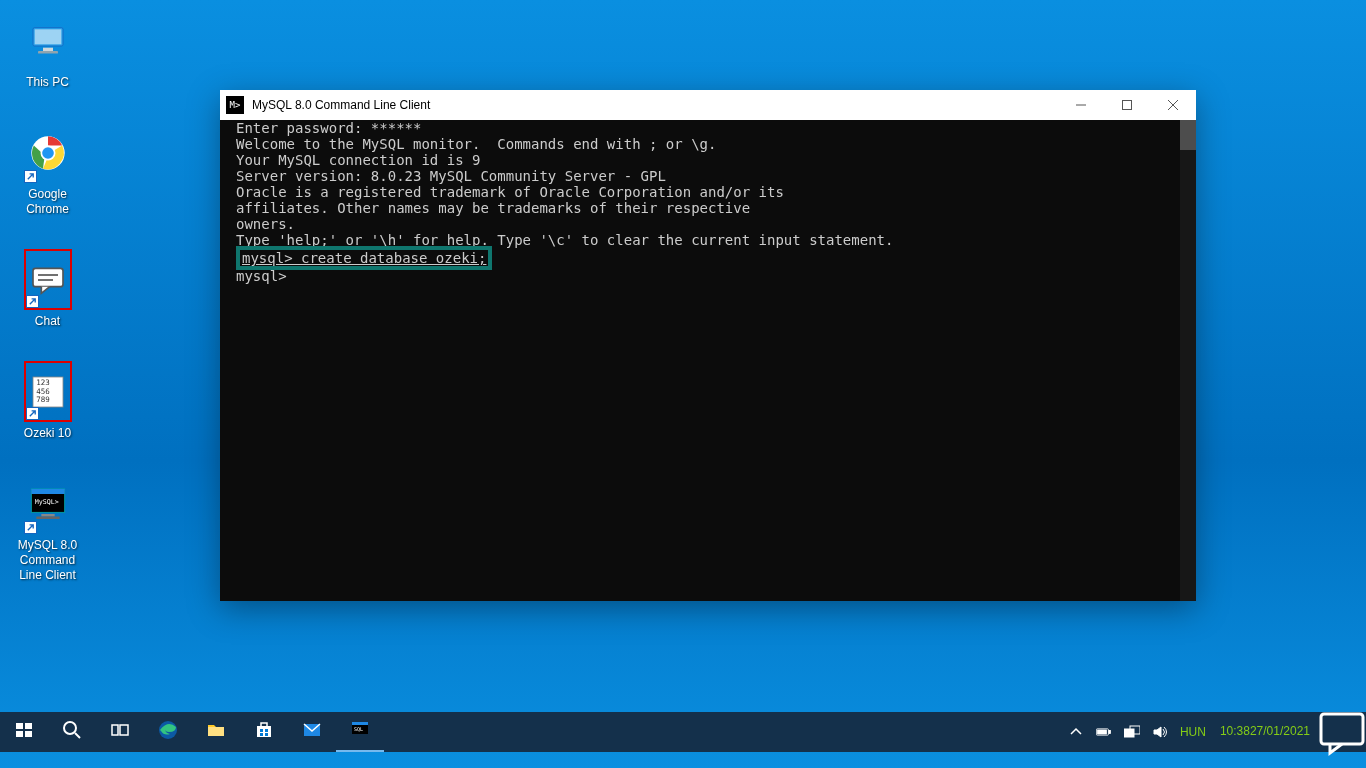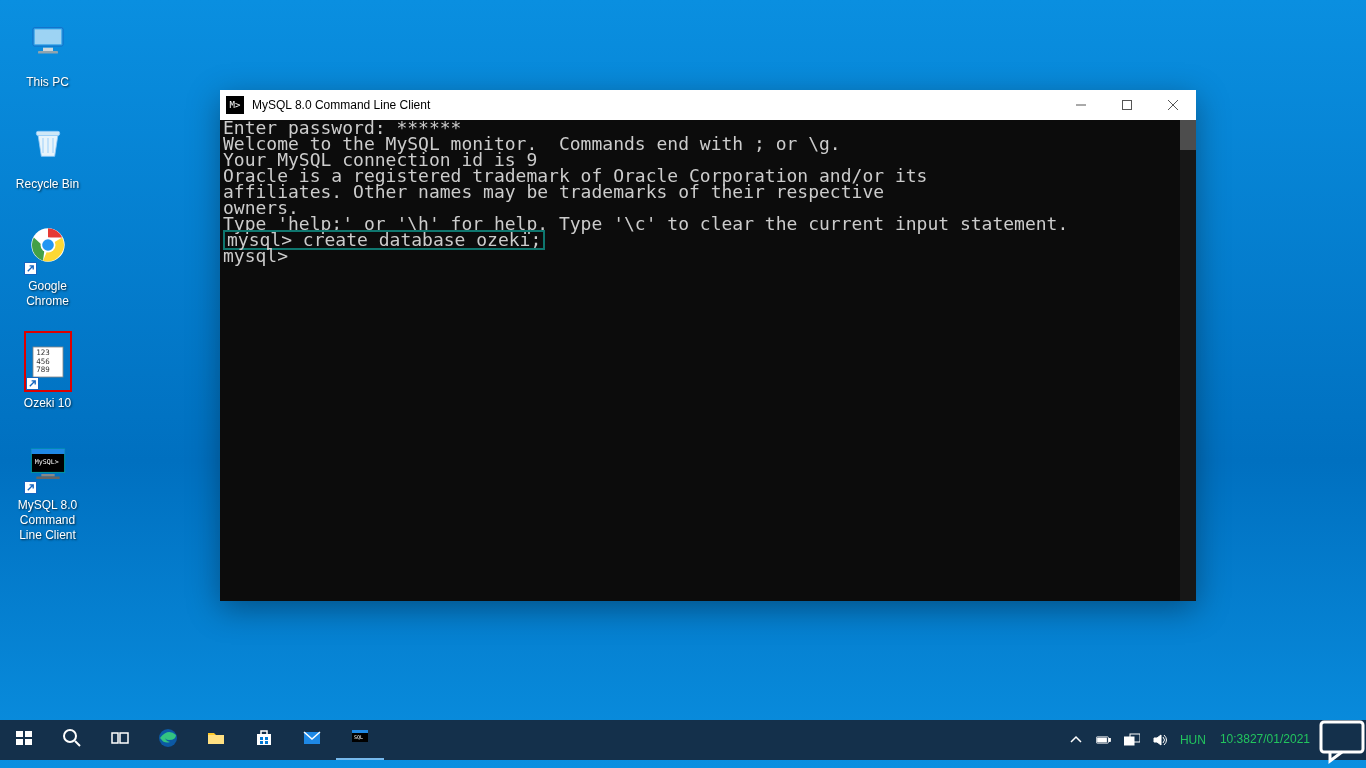--- a/index.html
+++ b/index.html
@@ -1,47 +1,47 @@
 <!DOCTYPE html>
 <html><head>
 <meta charset="utf-8">
 <style>
 * { margin:0; padding:0; box-sizing:border-box; }
 html, body { width:1366px; height:768px; overflow:hidden; font-family:"Segoe UI", Tahoma, sans-serif; }
 body { background:linear-gradient(to bottom,#0a8fe0 0%,#0070c0 60%,#0a8fe0 100%); position:relative; }
 
 
-.desktop { position:absolute; top:10px; left:10px; display:flex; flex-direction:column; gap:22px; }
+.desktop { position:absolute; top:10px; left:10px; display:flex; flex-direction:column; gap:32px; }
 .desk-icon { display:flex; flex-direction:column; align-items:center; width:75px; cursor:default; }
 .desk-icon svg { width:40px; height:40px; display:block; }
 .desk-icon .label { margin-top:4px; font-size:12px; color:#fff; text-align:center; text-shadow:1px 1px 2px rgba(0,0,0,.7); line-height:1.25; }
 .shortcut-arrow { position:absolute; bottom:0; left:0; width:13px; height:13px; background:#fff; border:1px solid #1565c0; display:flex; align-items:center; justify-content:center; }
 .shortcut-arrow svg { width:9px; height:9px; }
 .icon-wrap { position:relative; width:48px; height:61px; display:flex; align-items:center; justify-content:center; }
 .red-border { border:2px solid #d00; }
 
 
 .window { position:absolute; left:220px; top:90px; width:976px; height:511px; background:#fff; box-shadow:0 8px 30px rgba(0,0,0,.35); display:flex; flex-direction:column; }
 .titlebar { height:30px; background:#fff; display:flex; align-items:center; padding-left:6px; }
 .title-icon { width:18px; height:18px; margin-right:8px; display:flex; align-items:center; justify-content:center; background:#000; }
 .title-text { font-size:12px; color:#000; flex:1; }
 .win-btns { display:flex; height:100%; }
 .win-btn { width:46px; height:100%; display:flex; align-items:center; justify-content:center; }
 .win-btn svg { width:10px; height:10px; stroke:#555; fill:none; stroke-width:1; }
 
-.terminal { flex:1; background:#0c0c0c; color:#ccc; font-family:Consolas,"Lucida Console",monospace; font-size:18px; line-height:16px; padding:0 4px 4px 3px; position:relative; overflow:hidden; }
+.terminal { flex:1; background:#0c0c0c; color:#ccc; font-family:Consolas,"Lucida Console",monospace; font-size:14px; line-height:16px; padding:0 4px 4px 16px; position:relative; overflow:hidden; }
 .term-inner { padding:0 0 0 0; }
 .term-line { white-space:pre; }
 .term-scrollbar { position:absolute; right:0; top:0; bottom:0; width:16px; background:#0c0c0c; }
 .term-scrollbar .track { position:absolute; top:0; right:0; width:16px; height:100%; background:#171717; }
 .term-scrollbar .thumb { position:absolute; top:0; right:0; width:16px; height:30px; background:#4d4d4d; }
-.highlight-box { border:2px solid #0f766e; display:inline-block; margin-top:-2px; margin-bottom:-2px; padding:0 2px; }
-
-
-.taskbar { position:absolute; left:0; right:0; bottom:8px; height:40px; background:#14304b; display:flex; align-items:flex-end; color:#22c55e; }
+.highlight-box { border:4px solid #0f766e; display:inline-block; margin-top:-2px; margin-bottom:-2px; padding:0 2px;text-decoration:underline; }
+
+
+.taskbar { position:absolute; left:0; right:0; bottom:16px; height:40px; background:#14304b; display:flex; align-items:flex-end; color:#84cc16; }
 .task-left { display:flex; align-items:center; height:100%; }
 .task-item { width:48px; height:100%; display:flex; align-items:center; justify-content:center; }
 .task-item svg { width:20px; height:20px; }
 .task-item.running { border-bottom:2px solid #76b9ed; }
 .task-right { margin-left:auto; display:flex; align-items:center; height:100%; }
 .tray-item { height:100%; display:flex; align-items:center; justify-content:center; padding:0 6px; }
 .tray-item svg { width:16px; height:16px; }
 .clock { display:flex; flex-direction:row; align-items:center; justify-content:center; font-size:12px; line-height:1.1; padding:0 8px; }
 .notif { width:48px; height:100%; display:flex; align-items:center; justify-content:center; }
 .lang { font-size:12px; }
@@ -57,48 +57,54 @@
           <rect x="8" y="10" width="32" height="18" fill="#9dd3f3"></rect>
           <rect x="18" y="32" width="12" height="4" fill="#cfd8dc"></rect>
           <rect x="12" y="36" width="24" height="3" rx="1" fill="#90a4ae"></rect>
         </svg>
       </div>
       <span class="label">This PC</span>
     </div>
     <div class="desk-icon">
       <div class="icon-wrap ">
         <svg viewBox="0 0 48 48">
-          <path d="M12 14 L36 14 L32 40 L16 40 Z" fill="#e8f4fb" stroke="#90caf9"></path>
-          <rect x="10" y="10" width="28" height="5" rx="2" fill="#cfe8f7" stroke="#90caf9"></rect>
-          <path d="M18 18 V36 M24 18 V36 M30 18 V36" stroke="#90caf9"></path>
-        </svg>
-      </div>
-      <span class="label">Recycle Bin</span>
-    </div>
-    <div class="desk-icon">
-      <div class="icon-wrap ">
-        <svg viewBox="0 0 48 48">
           <circle cx="24" cy="24" r="20" fill="#fff"></circle>
           <path d="M24 4 A20 20 0 0 1 41 15 L24 15 Z" fill="#e53935"></path>
           <path d="M41 15 A20 20 0 0 1 18 43 L26 24 Z" fill="#fdd835"></path>
           <path d="M18 43 A20 20 0 0 1 7 15 L20 27 Z" fill="#43a047"></path>
           <circle cx="24" cy="24" r="9" fill="#fff"></circle>
           <circle cx="24" cy="24" r="7" fill="#2196f3"></circle>
         </svg>
         <span class="shortcut-arrow">
           <svg viewBox="0 0 10 10">
             <path d="M2 8 L8 2 M4 2 H8 V6" stroke="#1565c0" fill="none" stroke-width="1.5"></path>
           </svg>
         </span>
       </div>
       <span class="label">Google Chrome</span>
     </div>
     <div class="desk-icon">
       <div class="icon-wrap red-border">
         <svg viewBox="0 0 48 48">
+          <rect x="6" y="10" width="36" height="22" rx="3" fill="#fff" stroke="#555" stroke-width="2"></rect>
+          <path d="M16 32 L16 40 L26 32" fill="#fff" stroke="#555" stroke-width="2"></path>
+          <line x1="12" y1="18" x2="36" y2="18" stroke="#555" stroke-width="2"></line>
+          <line x1="12" y1="24" x2="30" y2="24" stroke="#555" stroke-width="2"></line>
+        </svg>
+        <span class="shortcut-arrow">
+          <svg viewBox="0 0 10 10">
+            <path d="M2 8 L8 2 M4 2 H8 V6" stroke="#1565c0" fill="none" stroke-width="1.5"></path>
+          </svg>
+        </span>
+      </div>
+      <span class="label">Chat</span>
+    </div>
+    <div class="desk-icon">
+      <div class="icon-wrap red-border">
+        <svg viewBox="0 0 48 48">
           <rect x="6" y="6" width="36" height="36" fill="#fff" stroke="#888"></rect>
           <g font-family="monospace" font-size="9" fill="#333">
             <text x="10" y="16">123</text>
             <text x="10" y="26">456</text>
             <text x="10" y="36">789</text>
           </g>
         </svg>
         <span class="shortcut-arrow">
           <svg viewBox="0 0 10 10">
             <path d="M2 8 L8 2 M4 2 H8 V6" stroke="#1565c0" fill="none" stroke-width="1.5"></path>
@@ -148,20 +154,21 @@
             <path d="M0 0 L10 10 M10 0 L0 10"></path>
           </svg>
       </div>
     </div>
   </div>
   <div class="terminal">
     <div class="term-inner" id="terminal-content">
         <div class="term-line">Enter password: ******</div>
         <div class="term-line">Welcome to the MySQL monitor.  Commands end with ; or \g.</div>
         <div class="term-line">Your MySQL connection id is 9</div>
+        <div class="term-line">Server version: 8.0.23 MySQL Community Server - GPL</div>
         <div class="term-line"></div>
         <div class="term-line"></div>
         <div class="term-line">Oracle is a registered trademark of Oracle Corporation and/or its</div>
         <div class="term-line">affiliates. Other names may be trademarks of their respective</div>
         <div class="term-line">owners.</div>
         <div class="term-line"></div>
         <div class="term-line">Type 'help;' or '\h' for help. Type '\c' to clear the current input statement.</div>
         <div class="term-line"></div>
         <div class="term-line"><span class="highlight-box">mysql&gt; create database ozeki;</span></div>
         <div class="term-line"></div>

